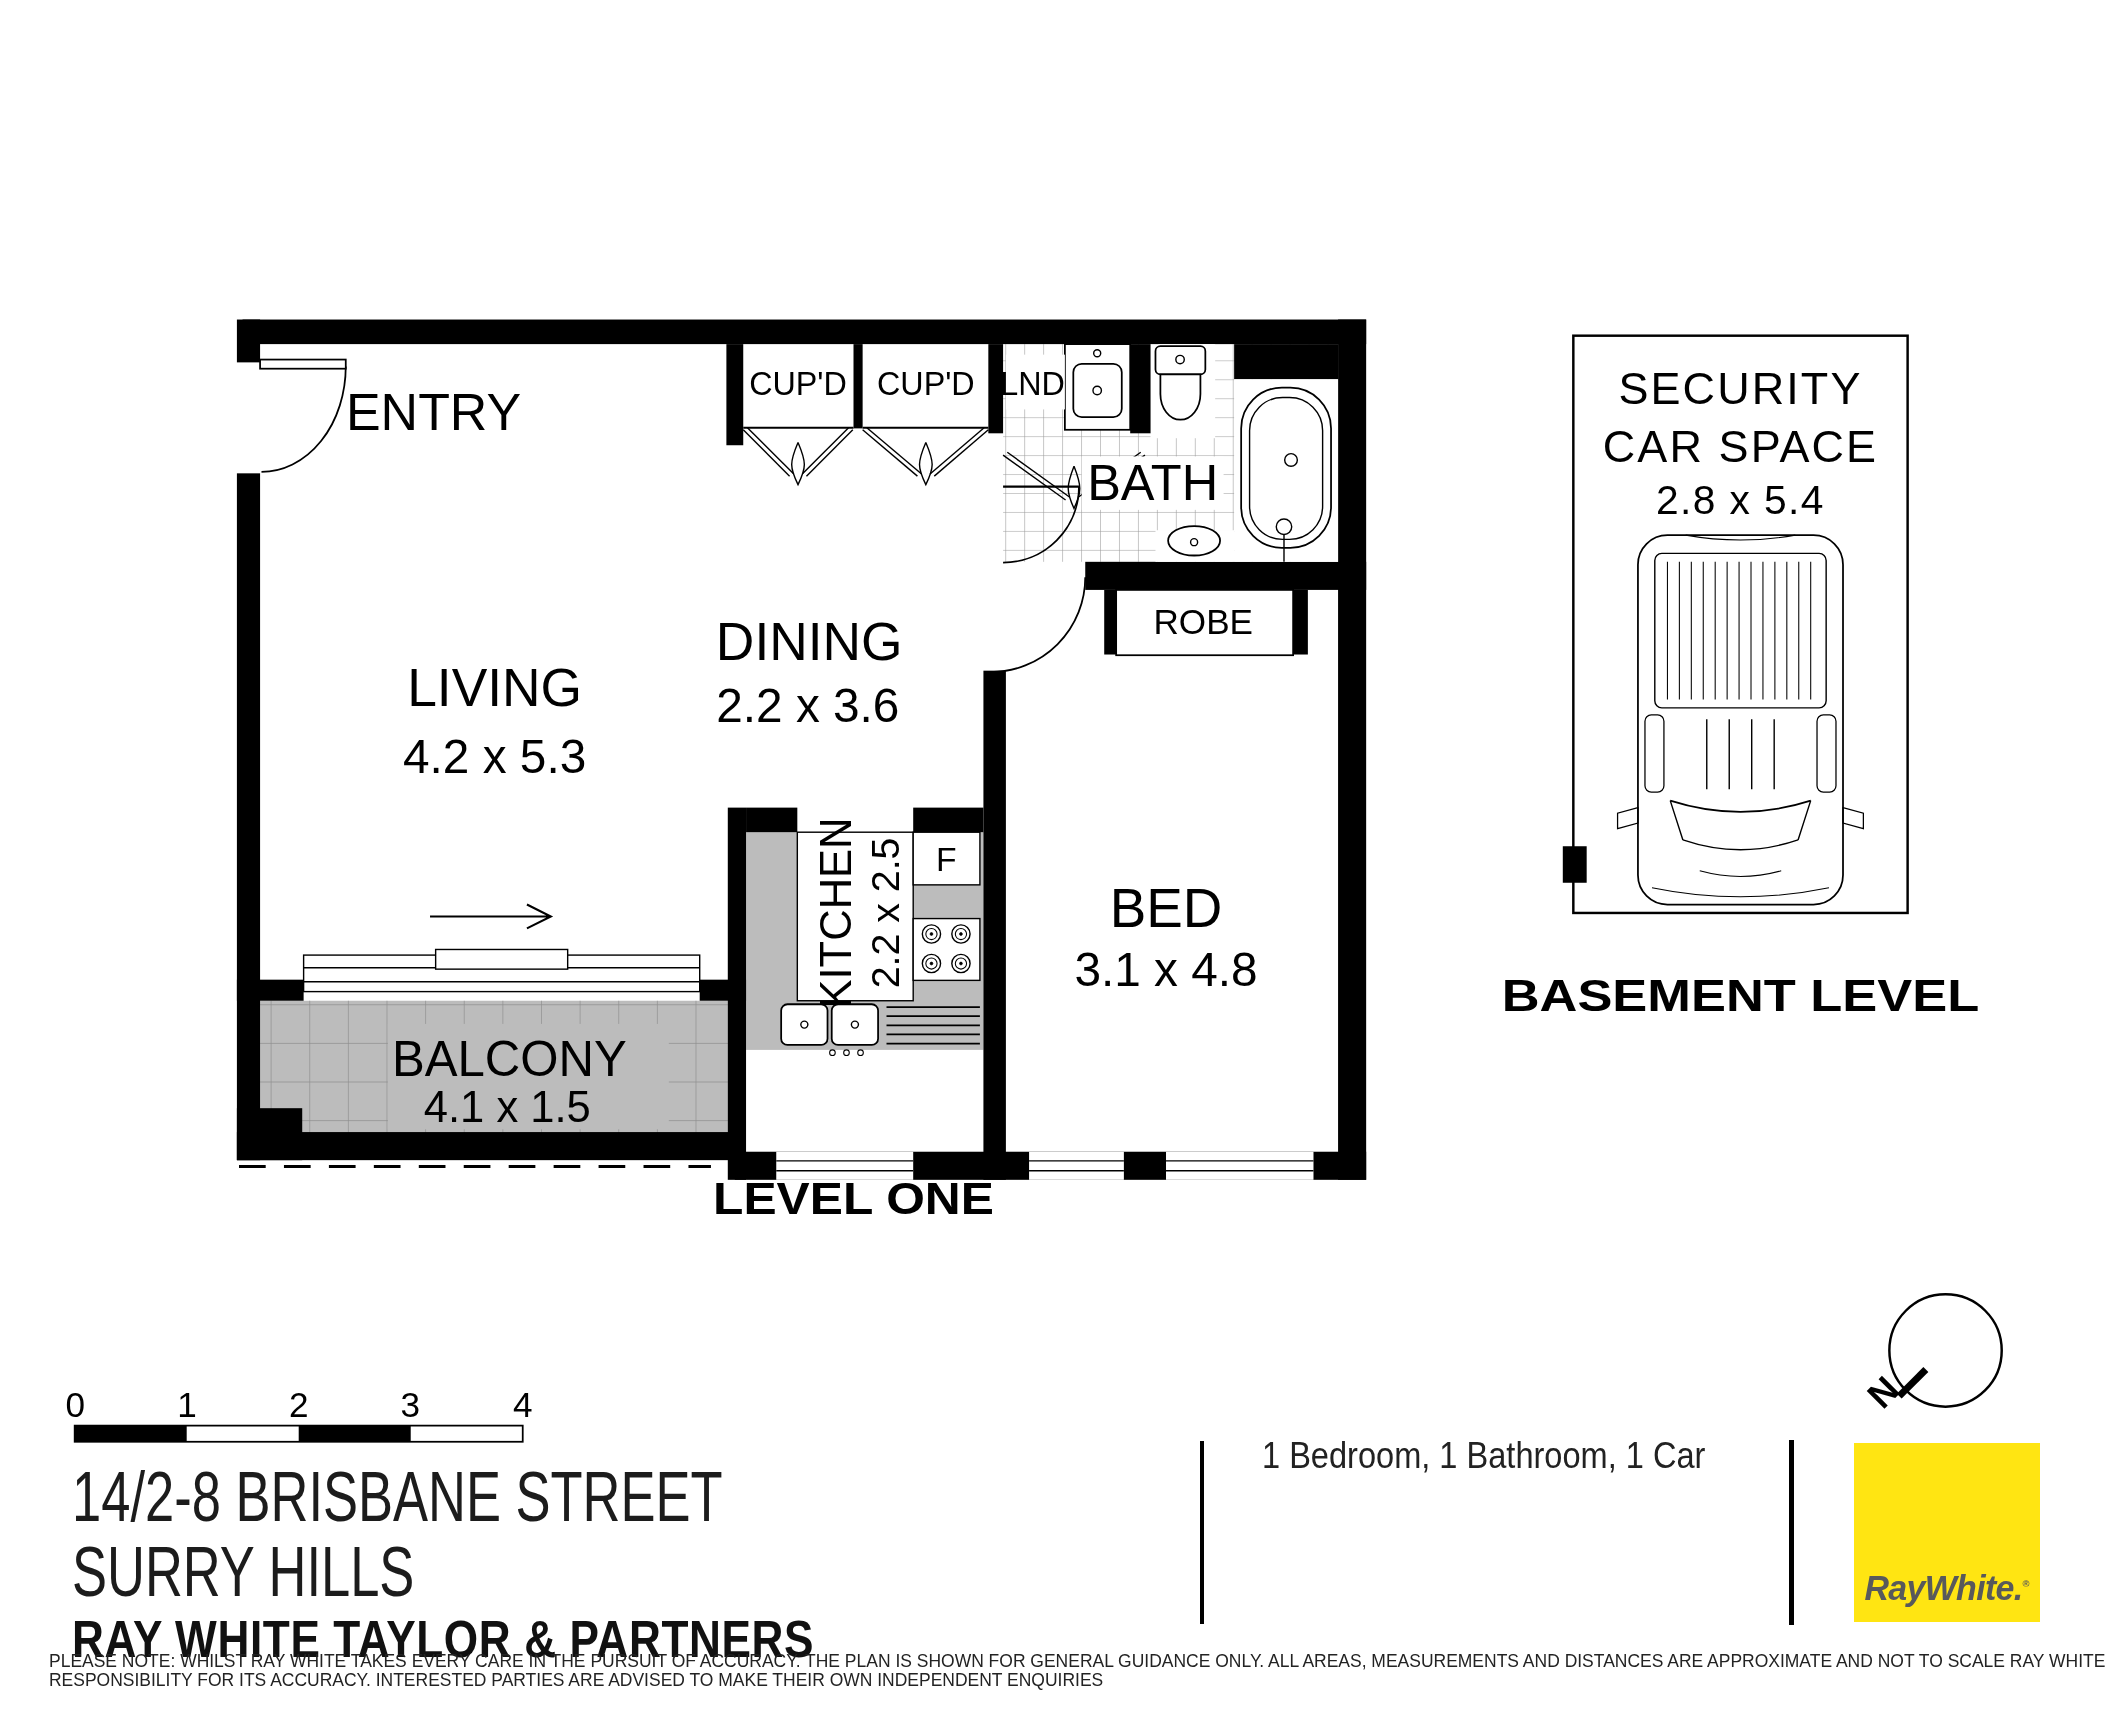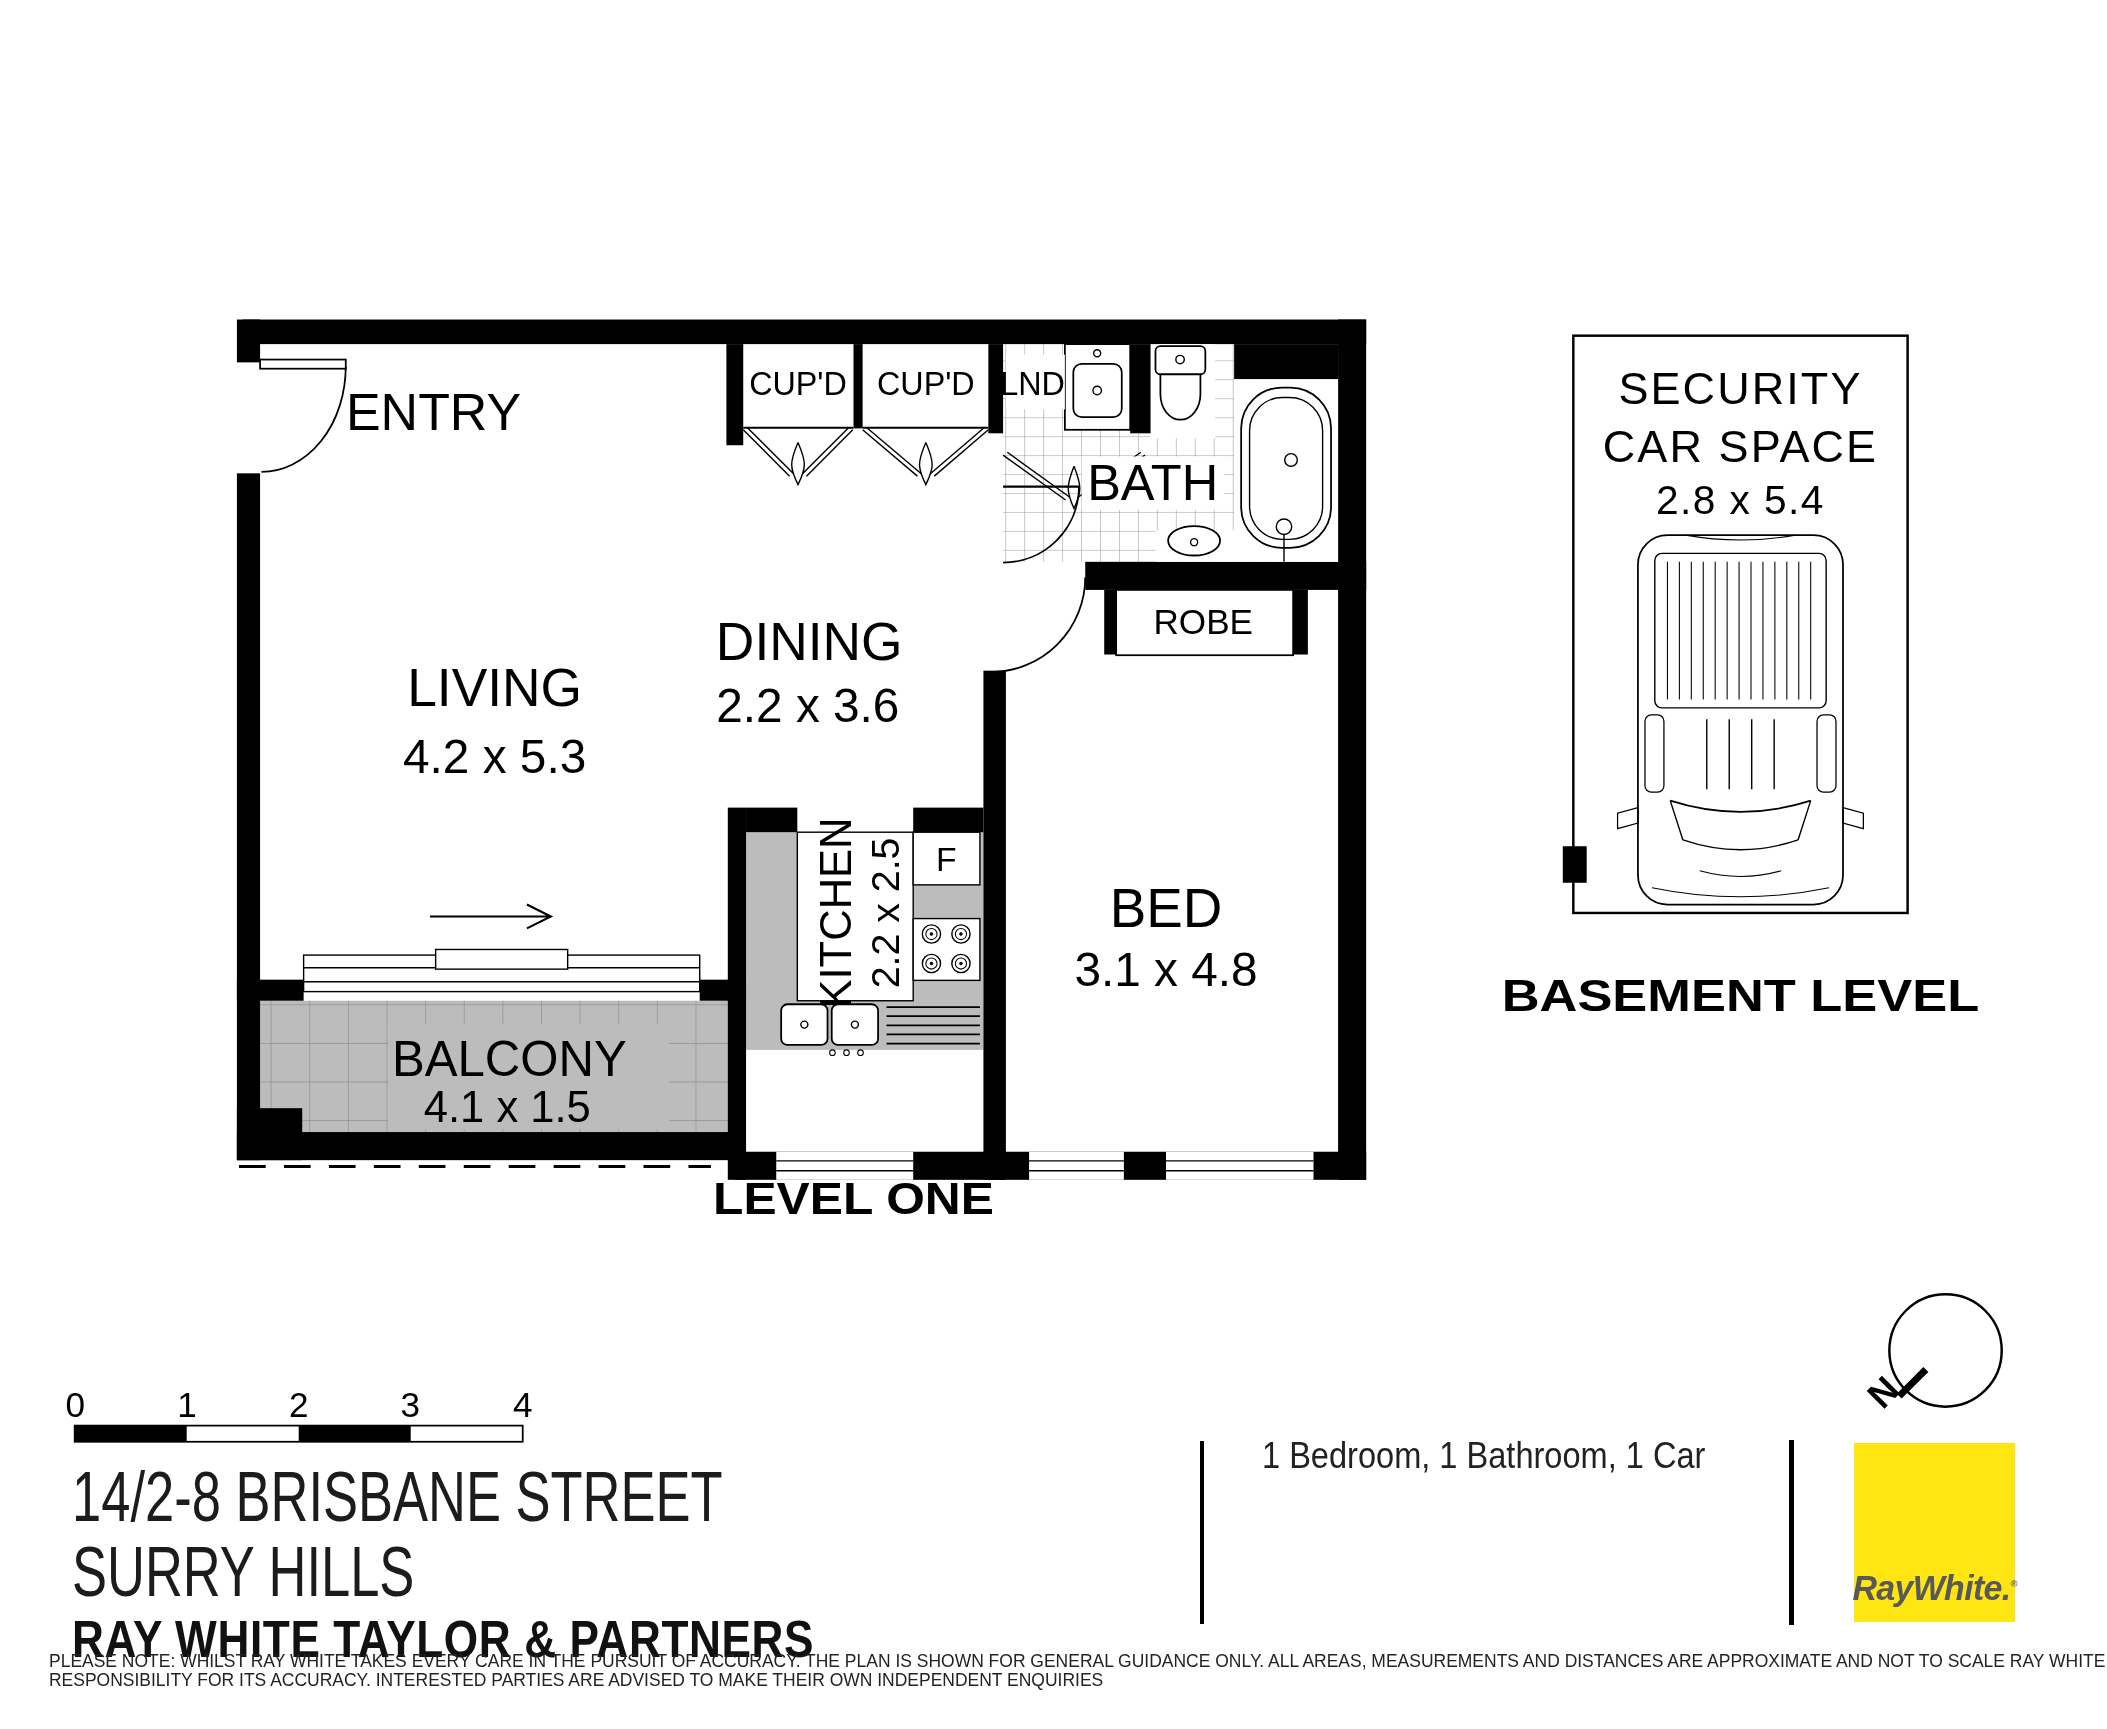--- a/index.html
+++ b/index.html
@@ -10,21 +10,21 @@
   .addr1{top:1462px;}
   .addr2{top:1537px;}
   .agency{left:72px;top:1613px;color:#111;font-size:52px;font-weight:700;line-height:1;transform:scaleX(.85);transform-origin:left top;white-space:nowrap;letter-spacing:0.7px;}
   .summary{left:1262px;top:1437px;color:#222;font-size:37px;line-height:1;transform:scaleX(.88);transform-origin:left top;white-space:nowrap;}
   .disc{left:49px;color:#232323;font-size:19px;line-height:1;transform:scaleX(.92);transform-origin:left top;white-space:nowrap;}
   .disc1{top:1651px;}
   .disc2{top:1670px;}
   .vdivider{background:#000;}
   .divider-left{left:1200px;top:1441px;width:4.2px;height:183px;}
   .divider-right{left:1789px;top:1440px;width:4.9px;height:185px;}
-  .logo-box{left:1854px;top:1443px;width:161px;height:179px;}
+  .logo-box{left:1854px;top:1443px;width:186px;height:179px;}
   .logo-text{position:absolute;left:50%;top:125px;transform:translateX(-50%) scaleX(.97);font-size:35px;font-weight:700;font-style:italic;white-space:nowrap;letter-spacing:-0.7px;}
   .logo-text sup{font-size:9.8px;font-style:normal;letter-spacing:0;}
 </style>
 </head>
 <body>
 
 <svg id="plan-svg" viewBox="0 0 3001 2462">
   <defs>
     <pattern id="bathTiles" width="27" height="27" patternUnits="userSpaceOnUse">
       <path d="M27,0 H0 V27" fill="none" stroke="#9a9a9a" stroke-width="1.6"></path>

